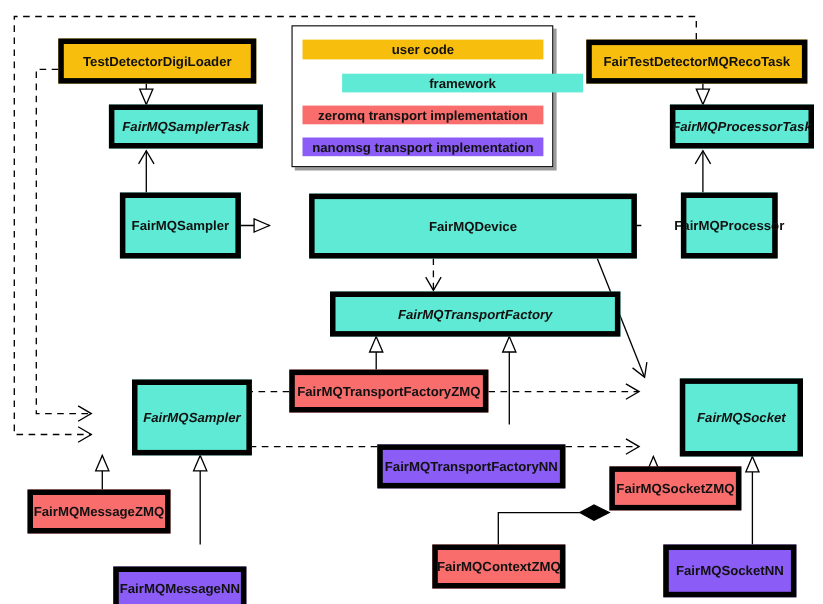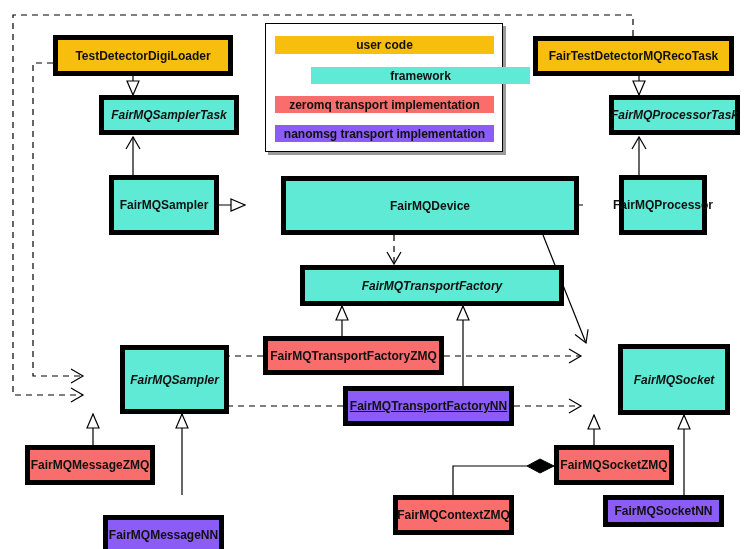--- a/index.html
+++ b/index.html
@@ -30,28 +30,28 @@
   
   #n-digiloader{left:53px;top:35px;width:180px;height:41px;}
   #n-recotask{left:533px;top:36px;width:201px;height:40px;}
   #n-samplertask{left:63px;top:95px;width:140px;height:40px;}
   #n-processortask{left:573px;top:95px;width:131px;height:40px;}
   #n-sampler{left:73px;top:175px;width:110px;height:60px;}
   #n-device{left:245px;top:176px;width:298px;height:59px;}
   #n-processor{left:583px;top:175px;width:88px;height:60px;}
   #n-transportfactory{left:264px;top:265px;width:264px;height:41px;}
   #n-tfzmq{left:263px;top:336px;width:181px;height:39px;}
-  #n-tfnn{left:343px;top:386px;width:171px;height:40px;text-decoration:underline;}
+  #n-tfnn{left:343px;top:404px;width:171px;height:40px;}
   #n-message{left:84px;top:345px;width:109px;height:69px;}
   #n-socket{left:582px;top:344px;width:112px;height:71px;}
   #n-messagezmq{left:25px;top:445px;width:130px;height:40px;}
   #n-messagenn{left:103px;top:495px;width:121px;height:40px;margin-top:20px;}
   #n-contextzmq{left:393px;top:495px;width:121px;height:40px;}
-  #n-socketzmq{left:554px;top:445px;width:120px;height:40px;align-items:center;}
-  #n-socketnn{left:603px;top:495px;width:121px;height:32px;}
+  #n-socketzmq{left:554px;top:424px;width:120px;height:40px;align-items:center;}
+  #n-socketnn{left:603px;top:495px;width:121px;height:48px;}
 
   
   #legend{
     position:absolute;left:265px;top:23px;width:238px;height:129px;
     background:#fff;border:1px solid #000;box-sizing:border-box;
     box-shadow:3px 3px 0 #9a9a9a;
     z-index:3;
   }
   .legend-bar{
     position:absolute;left:9px;width:219px;height:17px;

